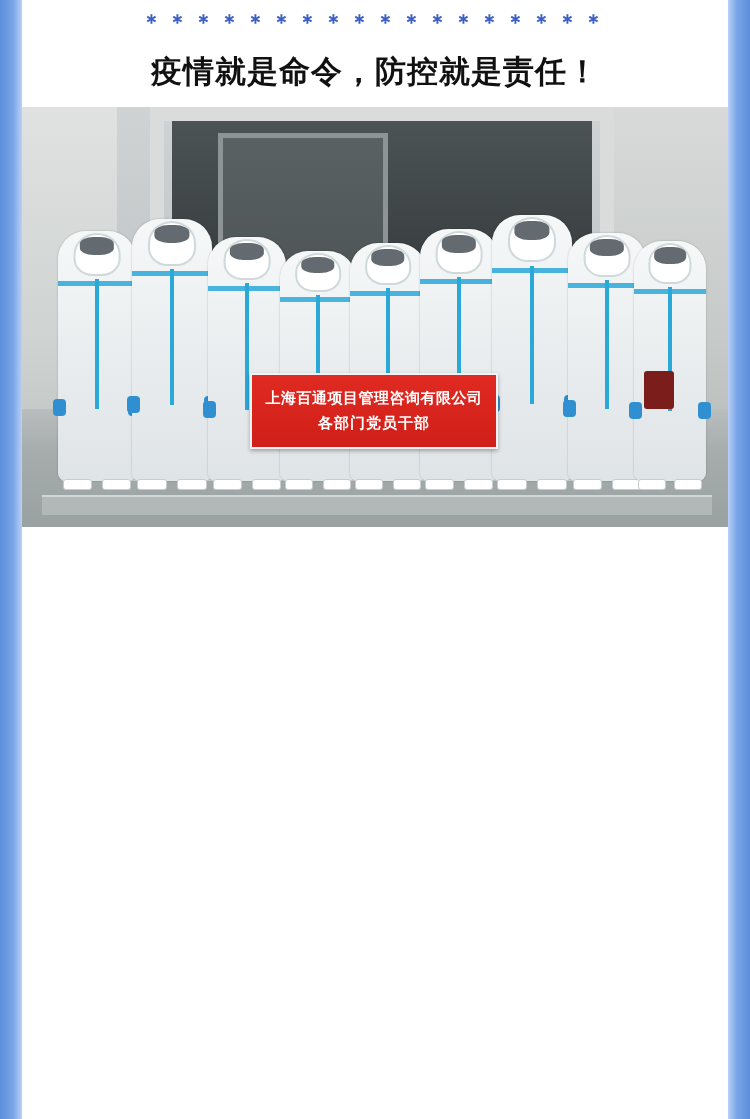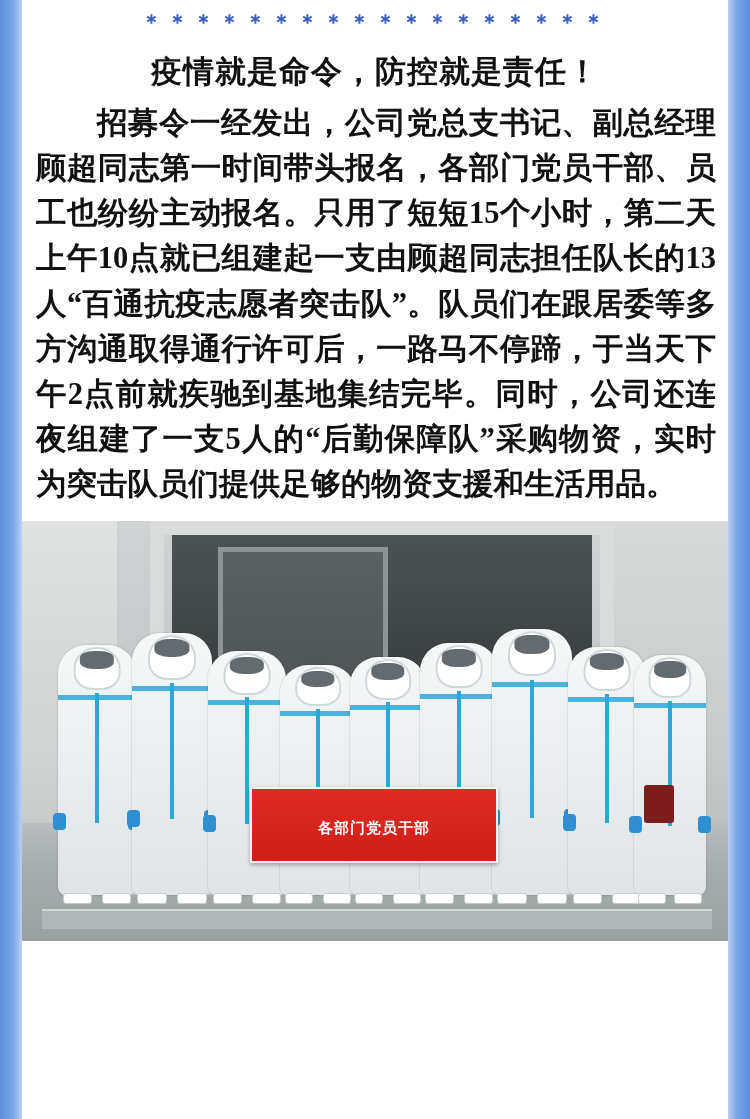--- a/index.html
+++ b/index.html
@@ -210,21 +210,20 @@
 
   <div class="edge-bar left"></div>
   <div class="edge-bar right"></div>
 
   <div class="content">
 
     <div class="star-row">＊＊＊＊＊＊＊＊＊＊＊＊＊＊＊＊＊＊</div>
 
     <div class="headline">疫情就是命令，防控就是责任！</div>
 
-    <div class="body-text">招募令一经发出，公司党总支书记、副总经理顾超同志第一时间带头报名，各部门党员干部、员工也纷纷主动报名。只用了短短15个小时，第二天上午10点就已组建起一支由顾超同志担任队长的13人“百通抗疫志愿者突击队”。队员们在跟居委等多方沟通取得通行许可后，一路马不停蹄，于当天下午2点前就疾驰到基地集结完毕。同时，公司还连夜组建了一支5人的“后勤保障队”采购物资，实时为突击队员们提供足够的物资支援和生活用品。</div>
 
     <div class="photo">
       <div class="wall-left"></div>
       <div class="wall-right"></div>
       <div class="doorway"></div>
       <div class="door-frame"></div>
       <div class="door-inner"></div>
       <div class="ground"></div>
       <div class="step"></div>
       <div class="step2"></div>
@@ -324,18 +323,19 @@
         <div class="stripe"></div>
         <div class="glove l"></div>
         <div class="glove r"></div>
         <div class="boot l"></div>
         <div class="boot r"></div>
       </div>
 
       <div class="bag"></div>
 
       <div class="banner">
+        <div class="l1">上海百通项目管理咨询有限公司</div>
         <div class="l2">各部门党员干部</div>
       </div>
     </div>
 
   </div>
 </div>
 
 </body></html>

